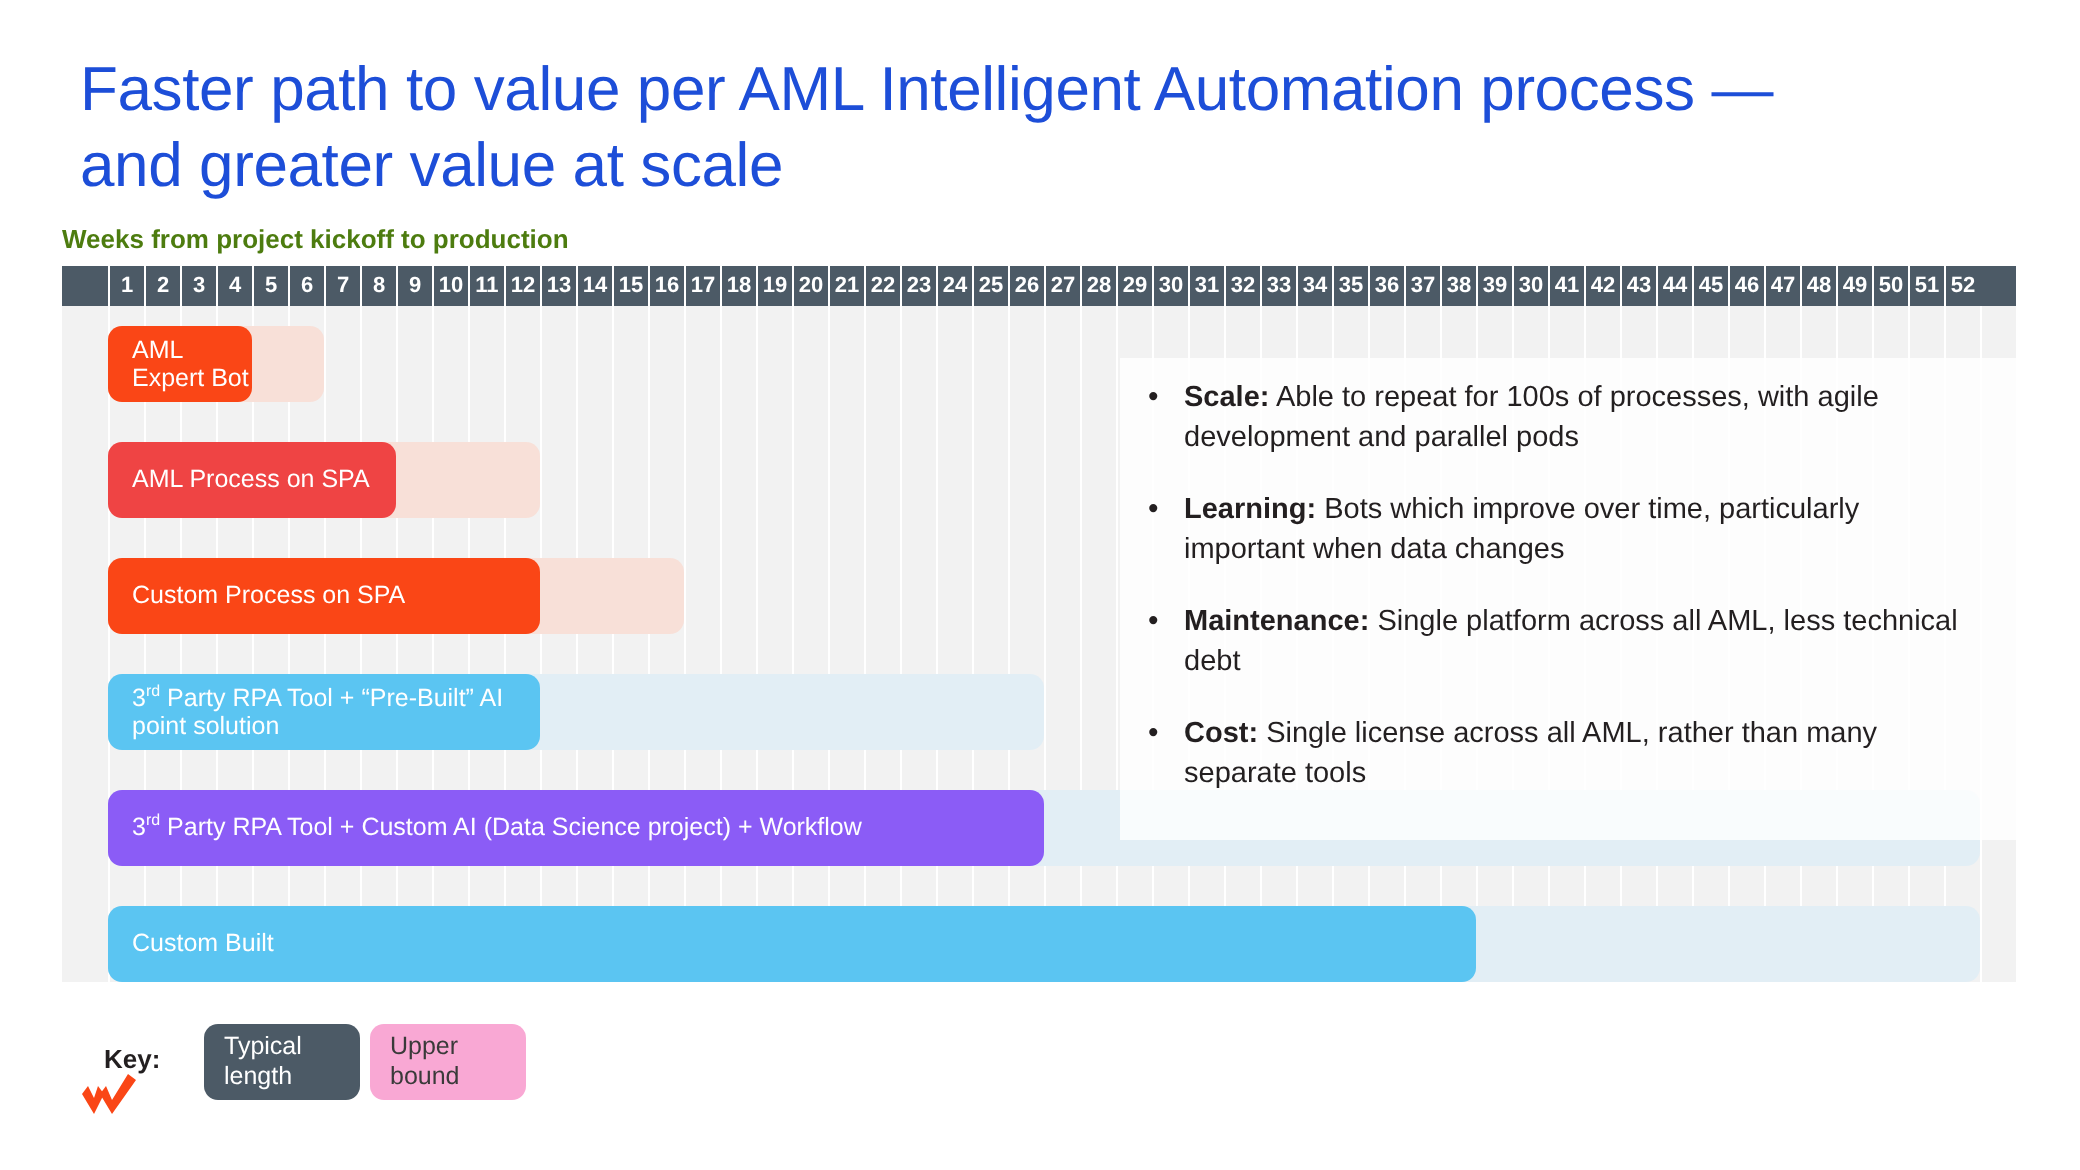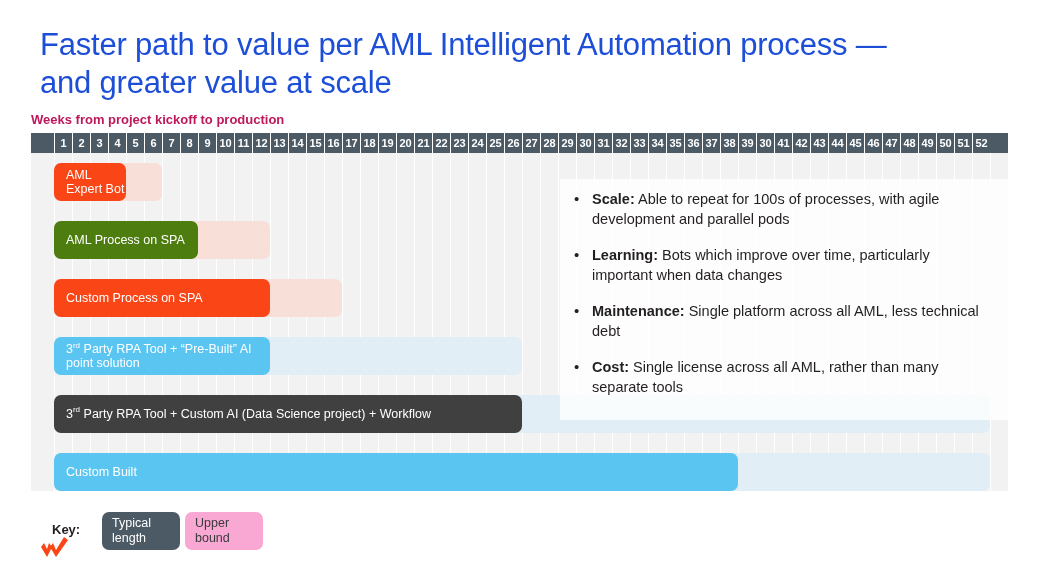--- a/index.html
+++ b/index.html
@@ -9,21 +9,21 @@
     overflow:hidden;position:relative;
   }
   
   #title{
     position:absolute;left:40px;top:26px;width:900px;
     color:#1d4ed8;font-size:31px;line-height:38px;font-weight:400;
     letter-spacing:-0.2px;
   }
   #subtitle{
     position:absolute;left:31px;top:112px;
-    font-size:13px;font-weight:bold;color:#be185d;
+    font-size:13px;font-weight:bold;color:#4d7c0f;
   }
   
   #chart{
     position:absolute;left:31px;top:133px;width:977px;height:358px;
     background:#f2f2f2;
   }
   
   #weekhdr{
     position:absolute;left:0;top:0;width:977px;height:20px;
     background:#4c5a66;display:flex;
@@ -205,39 +205,39 @@
       </div>
     <div id="rows">
         <div class="row" style="top: 10px;">
           <div class="ghost" style="left: 23px; width: 108px; background: rgb(248, 224, 216);"></div>
           <div class="bar" style="left: 23px; width: 72px; background: rgb(250, 70, 22);">
             <div class="lbl two"><span>AML</span><br><span>Expert Bot</span></div>
           </div>
         </div>
         <div class="row" style="top: 68px;">
           <div class="ghost" style="left: 23px; width: 216px; background: rgb(248, 224, 216);"></div>
-          <div class="bar" style="left: 23px; width: 144px; background: #4d7c0f;">
+          <div class="bar" style="left: 23px; width: 144px; background: #ef4444;">
             <div class="lbl"><span>AML Process on SPA</span></div>
           </div>
         </div>
         <div class="row" style="top: 126px;">
           <div class="ghost" style="left: 23px; width: 288px; background: rgb(248, 224, 216);"></div>
           <div class="bar" style="left: 23px; width: 216px; background: rgb(250, 70, 22);">
             <div class="lbl"><span>Custom Process on SPA</span></div>
           </div>
         </div>
         <div class="row" style="top: 184px;">
           <div class="ghost" style="left: 23px; width: 468px; background: rgb(226, 238, 245);"></div>
           <div class="bar" style="left: 23px; width: 216px; background: rgb(91, 197, 242);">
             <div class="lbl two"><span>3<sup>rd</sup> Party RPA Tool + “Pre-Built” AI</span><br><span>point solution</span></div>
           </div>
         </div>
         <div class="row" style="top: 242px;">
           <div class="ghost" style="left: 23px; width: 936px; background: rgb(226, 238, 245);"></div>
-          <div class="bar" style="left: 23px; width: 468px; background: #404040;">
+          <div class="bar" style="left: 23px; width: 468px; background: #8b5cf6;">
             <div class="lbl"><span>3<sup>rd</sup> Party RPA Tool + Custom AI (Data Science project) + Workflow</span></div>
           </div>
         </div>
         <div class="row" style="top: 300px;">
           <div class="ghost" style="left: 23px; width: 936px; background: rgb(226, 238, 245);"></div>
           <div class="bar" style="left: 23px; width: 684px; background: rgb(91, 197, 242);">
             <div class="lbl"><span>Custom Built</span></div>
           </div>
         </div>
       </div>

